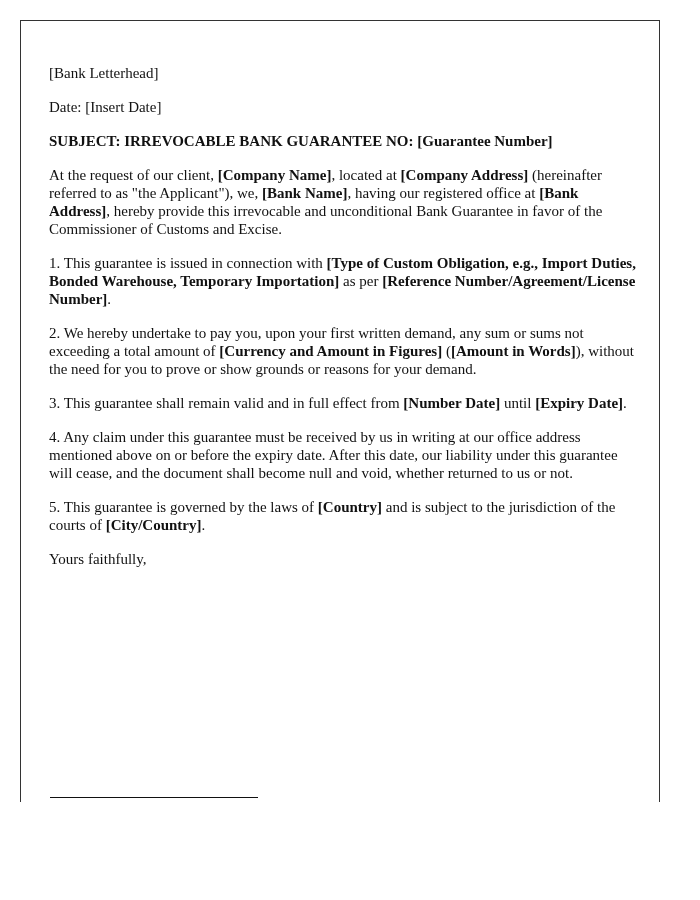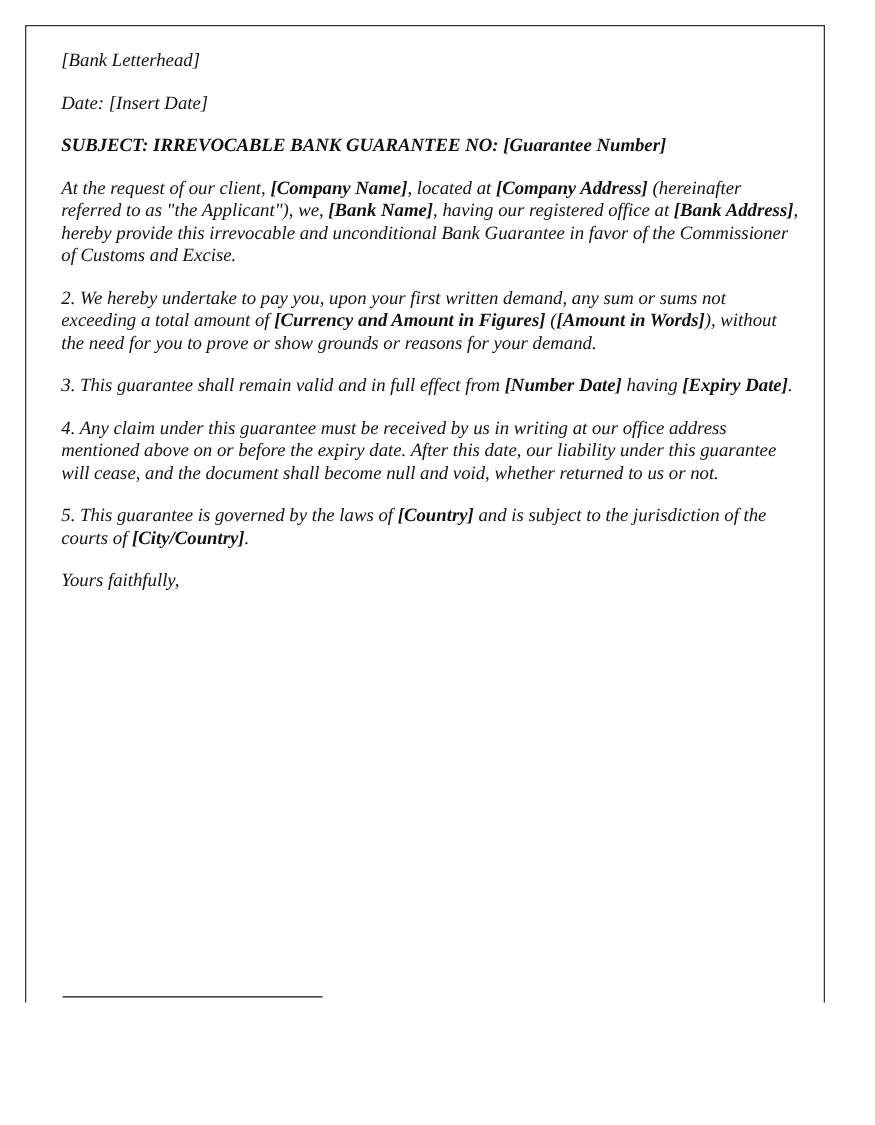--- a/index.html
+++ b/index.html
@@ -22,25 +22,24 @@
       width: 640px;
       height: 782px;
       border-left: 1px solid #333333;
       border-top: 1px solid #333333;
       border-right: 1px solid #333333;
       box-sizing: border-box;
     }
     .content {
       position: absolute;
       left: 28px;
-      top: 19px;
+      top: 43px;
       width: 590px;
       font-size: 15px;
       line-height: 18px;
-      font-style: italic;
     }
     .content p {
       margin: 0 0 16px 0;
     }
     .content b {
       font-weight: bold;
     }
     .sig-line {
       position: absolute;
       left: 29px;
@@ -52,20 +51,21 @@
   </style>
 </head>
 <body>
 
 <div class="page">
   <div class="content">
     <p>[Bank Letterhead]</p>
     <p>Date: [Insert Date]</p>
     <p><b>SUBJECT: IRREVOCABLE BANK GUARANTEE NO: [Guarantee Number]</b></p>
     <p><span>At the request of our client, </span><b>[Company Name]</b><span>, located at </span><b>[Company Address]</b><span> (hereinafter referred to as "the Applicant"), we, </span><b>[Bank Name]</b><span>, having our registered office at </span><b>[Bank Address]</b><span>, hereby provide this irrevocable and unconditional Bank Guarantee in favor of the Commissioner of Customs and Excise.</span></p>
+    <p><span>1. This guarantee is issued in connection with </span><b>[Type of Custom Obligation, e.g., Import Duties, Bonded Warehouse, Temporary Importation]</b><span> as per </span><b>[Reference Number/Agreement/License Number]</b><span>.</span></p>
     <p><span>2. We hereby undertake to pay you, upon your first written demand, any sum or sums not exceeding a total amount of </span><b>[Currency and Amount in Figures]</b><span> (</span><b>[Amount in Words]</b><span>), without the need for you to prove or show grounds or reasons for your demand.</span></p>
-    <p><span>3. This guarantee shall remain valid and in full effect from </span><b>[Number Date]</b><span> having </span><b>[Expiry Date]</b><span>.</span></p>
+    <p><span>3. This guarantee shall remain valid and in full effect from </span><b>[Number Date]</b><span> until </span><b>[Expiry Date]</b><span>.</span></p>
     <p><span>4. Any claim under this guarantee must be received by us in writing at our office address mentioned above on or before the expiry date. After this date, our liability under this guarantee will cease, and the document shall become null and void, whether returned to us or not.</span></p>
     <p><span>5. This guarantee is governed by the laws of </span><b>[Country]</b><span> and is subject to the jurisdiction of the courts of </span><b>[City/Country]</b><span>.</span></p>
     <p>Yours faithfully,</p>
   </div>
   <div class="sig-line"></div>
 </div>
 
 </body></html>

